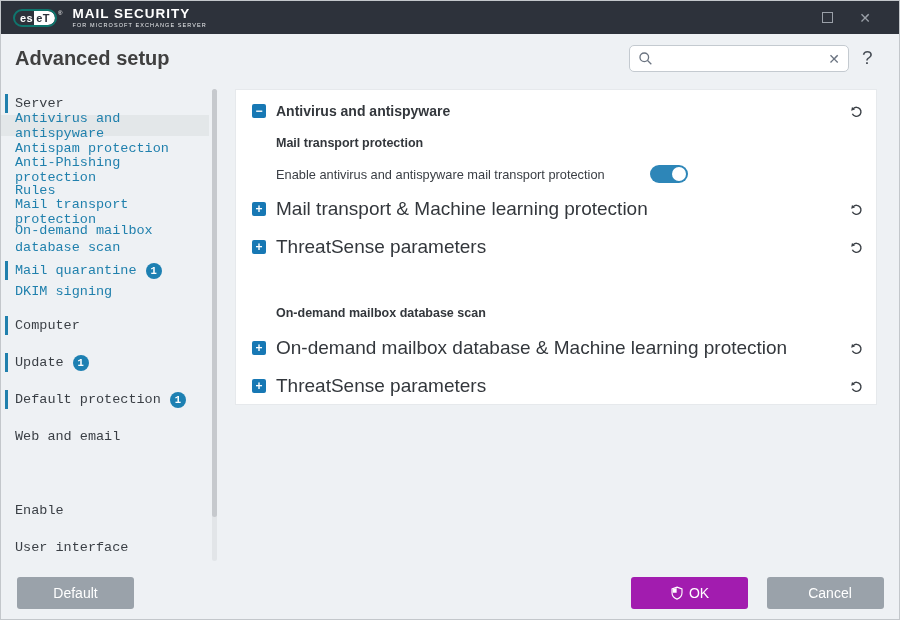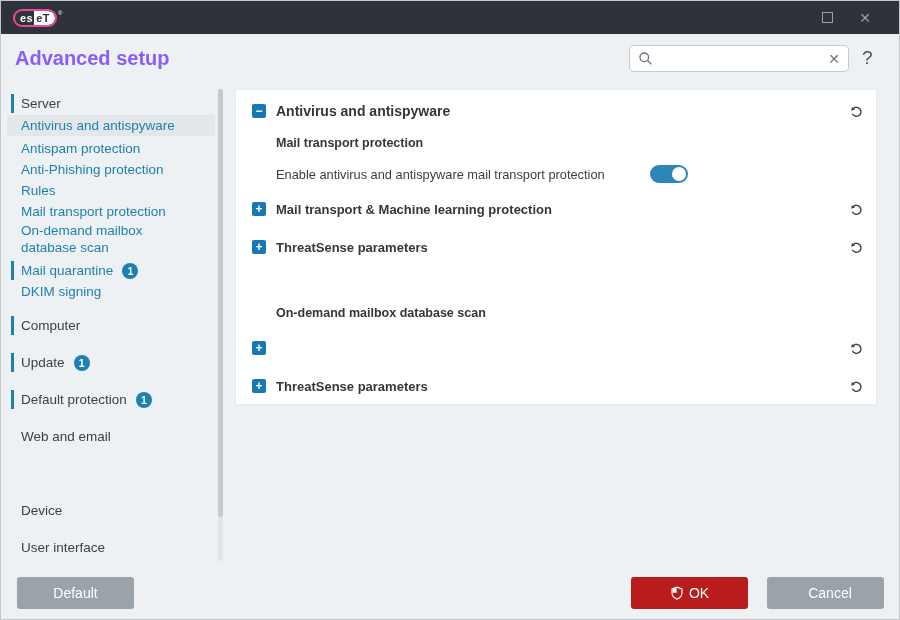--- a/index.html
+++ b/index.html
@@ -13,54 +13,54 @@
   }
 
   
   .titlebar {
     position:absolute; left:0; top:0; width:900px; height:33px;
     background:#2d323b; display:flex; align-items:center; padding:0 12px;
     color:#fff;
   }
   .eset-logo {
     display:inline-flex; align-items:center;
-    border:2px solid #ec4899; border-radius:10px; height:18px; overflow:hidden;
+    border:2px solid #0f766e; border-radius:10px; height:18px; overflow:hidden;
     font-weight:bold; font-size:11px; letter-spacing:.5px; position:relative;
   }
   .eset-logo .es { color:#fff; padding:0 1px 0 5px; }
   .eset-logo .et { background:#ffffff; color:#2d323b; padding:0 5px 0 2px; height:100%; display:flex; align-items:center; border-radius:0 7px 7px 0; }
   .logo-reg { font-size:6px; color:#fff; vertical-align:top; margin:0 10px 10px 1px; }
   .product-block { display:flex; flex-direction:column; line-height:1; }
   .product-name { font-size:13.5px; font-weight:700; letter-spacing:1px; }
   .product-sub { font-size:5.5px; letter-spacing:1.1px; margin-top:2px; color:#e8eaec; }
   .win-controls { margin-left:auto; display:flex; align-items:center; gap:26px; padding-right:18px; }
   .win-btn { color:#9aa0a8; font-size:14px; cursor:pointer; display:flex; align-items:center; justify-content:center; }
   .maximize-box { width:11px; height:11px; border:1.5px solid #9aa0a8; }
 
   
   .page-title {
     position:absolute; left:14px; top:46px;
-    font-size:20px; font-weight:700; color:#8b5cf6;
+    font-size:20px; font-weight:700; color:#404040;
   }
   .search-wrap {
     position:absolute; left:628px; top:44px; width:220px; height:27px;
     background:#fff; border:1px solid #c4cad0; border-radius:5px;
     display:flex; align-items:center; padding:0 8px;
   }
   .search-wrap input {
     flex:1; border:none; outline:none; font-size:13px; color:#333;
     font-family:"Liberation Sans", sans-serif; background:transparent; min-width:0;
   }
   .search-clear { color:#6a7380; font-size:14px; cursor:pointer; padding-left:6px; }
   .help-link {
     position:absolute; left:861px; top:46px; font-size:19px; color:#4a5058; cursor:pointer;
   }
 
   
-  .sidebar { position:absolute; left:6px; top:0; width:230px; height:620px; }
+  .sidebar { position:absolute; left:0; top:0; width:230px; height:620px;font-family:Liberation Mono, monospace; }
   .nav-item {
     position:absolute; left:0; width:208px; height:21px;
     display:flex; align-items:center; padding-left:14px;
     font-size:13.5px; cursor:pointer;
   }
   .nav-item.two-line { height:38px; width:190px; align-items:flex-start; line-height:17px; }
   .nav-item.link { color:#2080ad; }
   .nav-item.section { color:#3a3f45; }
   .nav-item.active { background:#e3e7e9; color:#2080ad; }
   .nav-item.accent::before {
@@ -85,21 +85,21 @@
     position:absolute; left:234px; top:88px; width:642px; height:316px;
     background:#fff; border:1px solid #e6e9ec;
   }
   .prow { position:absolute; left:16px; right:12px; height:22px; display:flex; align-items:center; }
   .expand-icon {
     width:14px; height:14px; border-radius:2px; background:#1778b4;
     color:#fff; font-size:12px; font-weight:700; line-height:13px;
     display:flex; align-items:center; justify-content:center; cursor:pointer;
     flex:0 0 14px;
   }
-  .row-label { margin-left:10px; font-size:13px; color:#33373c;font-weight:bold; }
+  .row-label { margin-left:10px; font-size:19px; color:#33373c; }
   .row-label.group { font-weight:700; font-size:14px; }
   .sub-heading { position:absolute; left:40px; font-size:12.5px; font-weight:700; color:#33373c; }
   .setting-label { position:absolute; left:40px; font-size:12.8px; color:#3a3e44; }
   .revert-btn { margin-left:auto; cursor:pointer; display:flex; align-items:center; }
   .toggle {
     position:absolute; left:398px; width:38px; height:18px; border-radius:9px;
     background:#2d86b8; cursor:pointer;
   }
   .toggle .knob {
     position:absolute; right:2px; top:2px; width:14px; height:14px;
@@ -107,34 +107,38 @@
   }
 
   
   .btn {
     position:absolute; top:576px; width:117px; height:32px; border:none;
     border-radius:3px; color:#fff; font-size:14px; cursor:pointer;
     font-family:"Liberation Sans", sans-serif;
     display:flex; align-items:center; justify-content:center; gap:5px;
   }
   .btn-gray { background:#9aa2aa; }
-  .btn-blue { background:#b91c1c; }
+  .btn-blue { background:#a21caf; }
   .btn-default { left:16px;text-align:center; }
   .btn-ok { left:630px; }
   .btn-cancel { left:766px;padding-left:9px; }
 </style>
 </head>
 <body>
 
 <div class="titlebar">
   <span class="eset-logo">
     <span class="es">es</span>
     <span class="et">eT</span>
   </span>
   <span class="logo-reg">®</span>
+  <div class="product-block">
+    <span class="product-name">MAIL SECURITY</span>
+    <span class="product-sub">FOR MICROSOFT EXCHANGE SERVER</span>
+  </div>
   <div class="win-controls">
     <span class="win-btn">
         <span class="maximize-box"></span>
       </span>
     <span class="win-btn">✕</span>
   </div>
 </div>
 
 <div class="page-title">Advanced setup</div>
 <div class="search-wrap">
@@ -184,21 +188,21 @@
       <span class="badge">1</span>
     </div>
   <div class="nav-item section accent" style="top:388px">
       <span>Default protection</span>
       <span class="badge">1</span>
     </div>
   <div class="nav-item section" style="top:425px">
       <span>Web and email</span>
     </div>
   <div class="nav-item section" style="top:499px">
-      <span>Device</span>
+      <span>Enable</span>
     </div>
   <div class="nav-item section" style="top:536px">
       <span>User interface</span>
     </div>
   <div class="side-scrollbar">
       <div class="thumb"></div>
     </div>
 </div>
 
 <div class="panel">
@@ -242,20 +246,21 @@
         <path d="M4.5 5 A4.8 4.8 0 1 1 3.6 10.4" fill="none" stroke="#3c4147" stroke-width="1.5"></path>
         <polygon points="2.3,7.1 3.2,3.3 6.4,5.9" fill="#3c4147"></polygon>
       </svg>
     </span>
   </div>
 
   <div class="sub-heading" style="top:216px">On-demand mailbox database scan</div>
 
   <div class="prow" style="top:247px">
     <span class="expand-icon">+</span>
+    <span class="row-label">On-demand mailbox database &amp; Machine learning protection</span>
     <span class="revert-btn">
       <svg width="15" height="15" viewBox="0 0 16 16">
         <path d="M4.5 5 A4.8 4.8 0 1 1 3.6 10.4" fill="none" stroke="#3c4147" stroke-width="1.5"></path>
         <polygon points="2.3,7.1 3.2,3.3 6.4,5.9" fill="#3c4147"></polygon>
       </svg>
     </span>
   </div>
 
   <div class="prow" style="top:285px">
     <span class="expand-icon">+</span>

